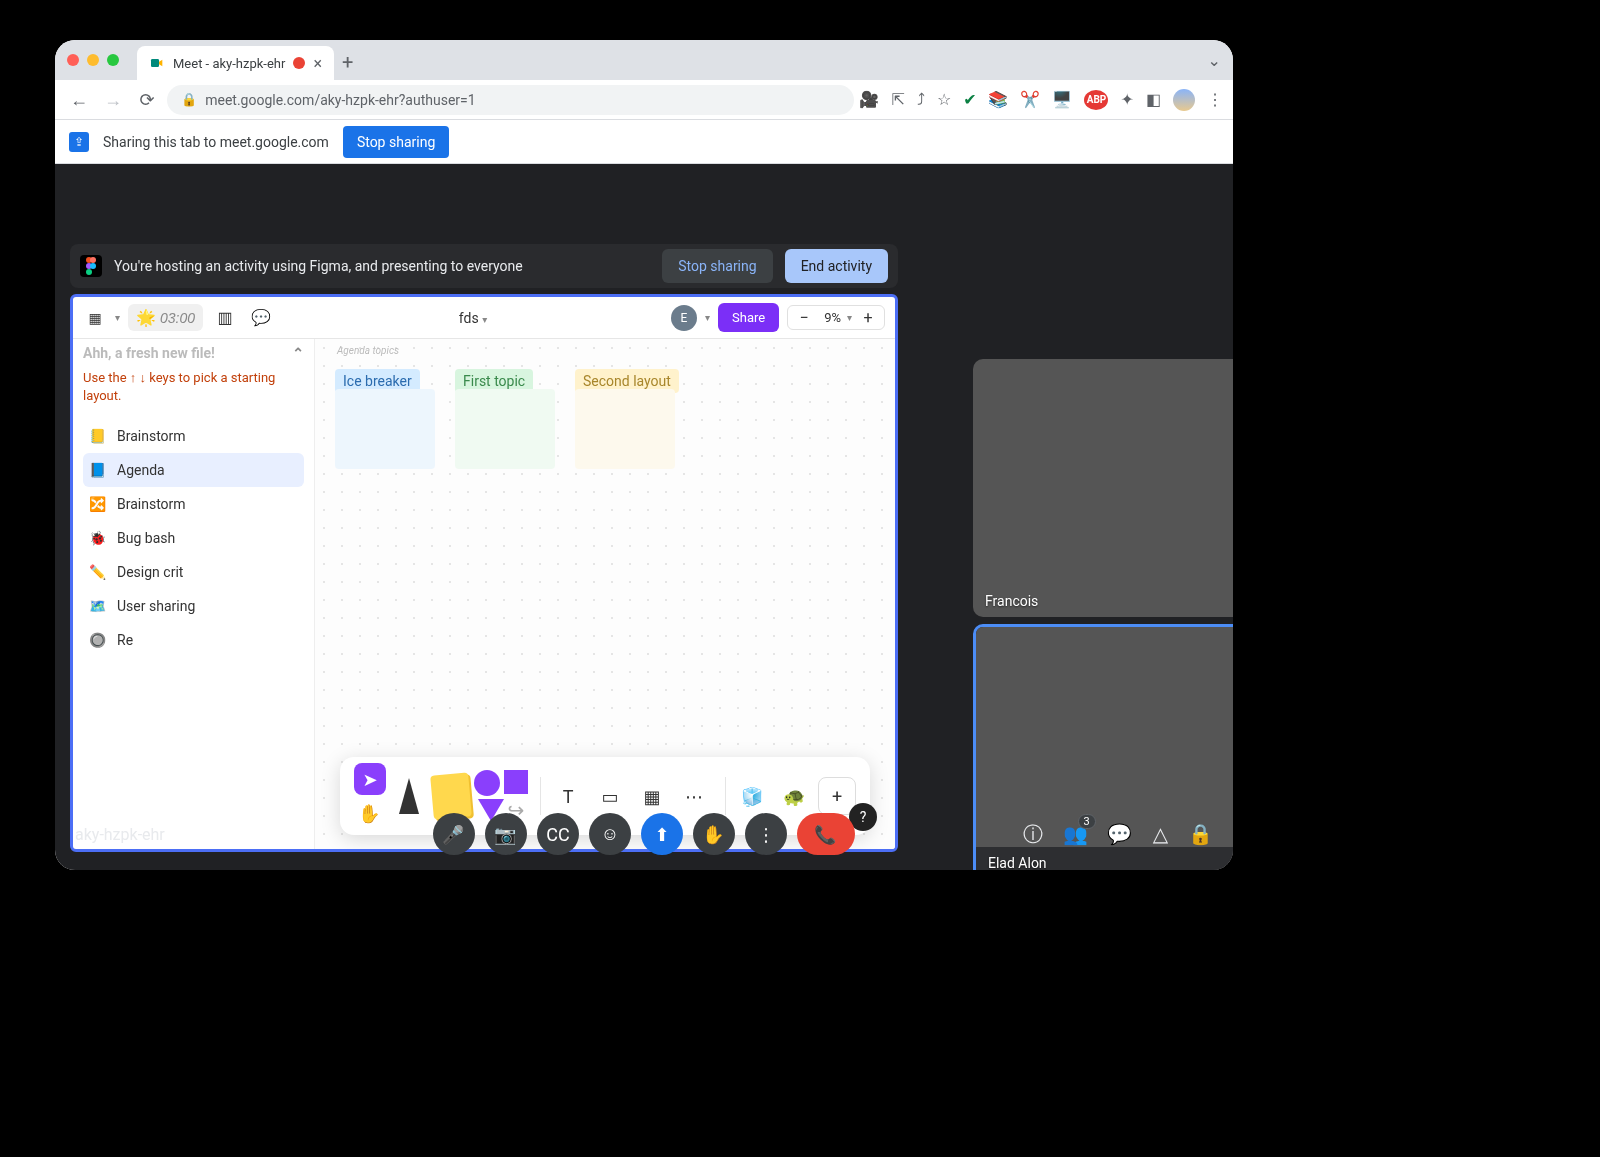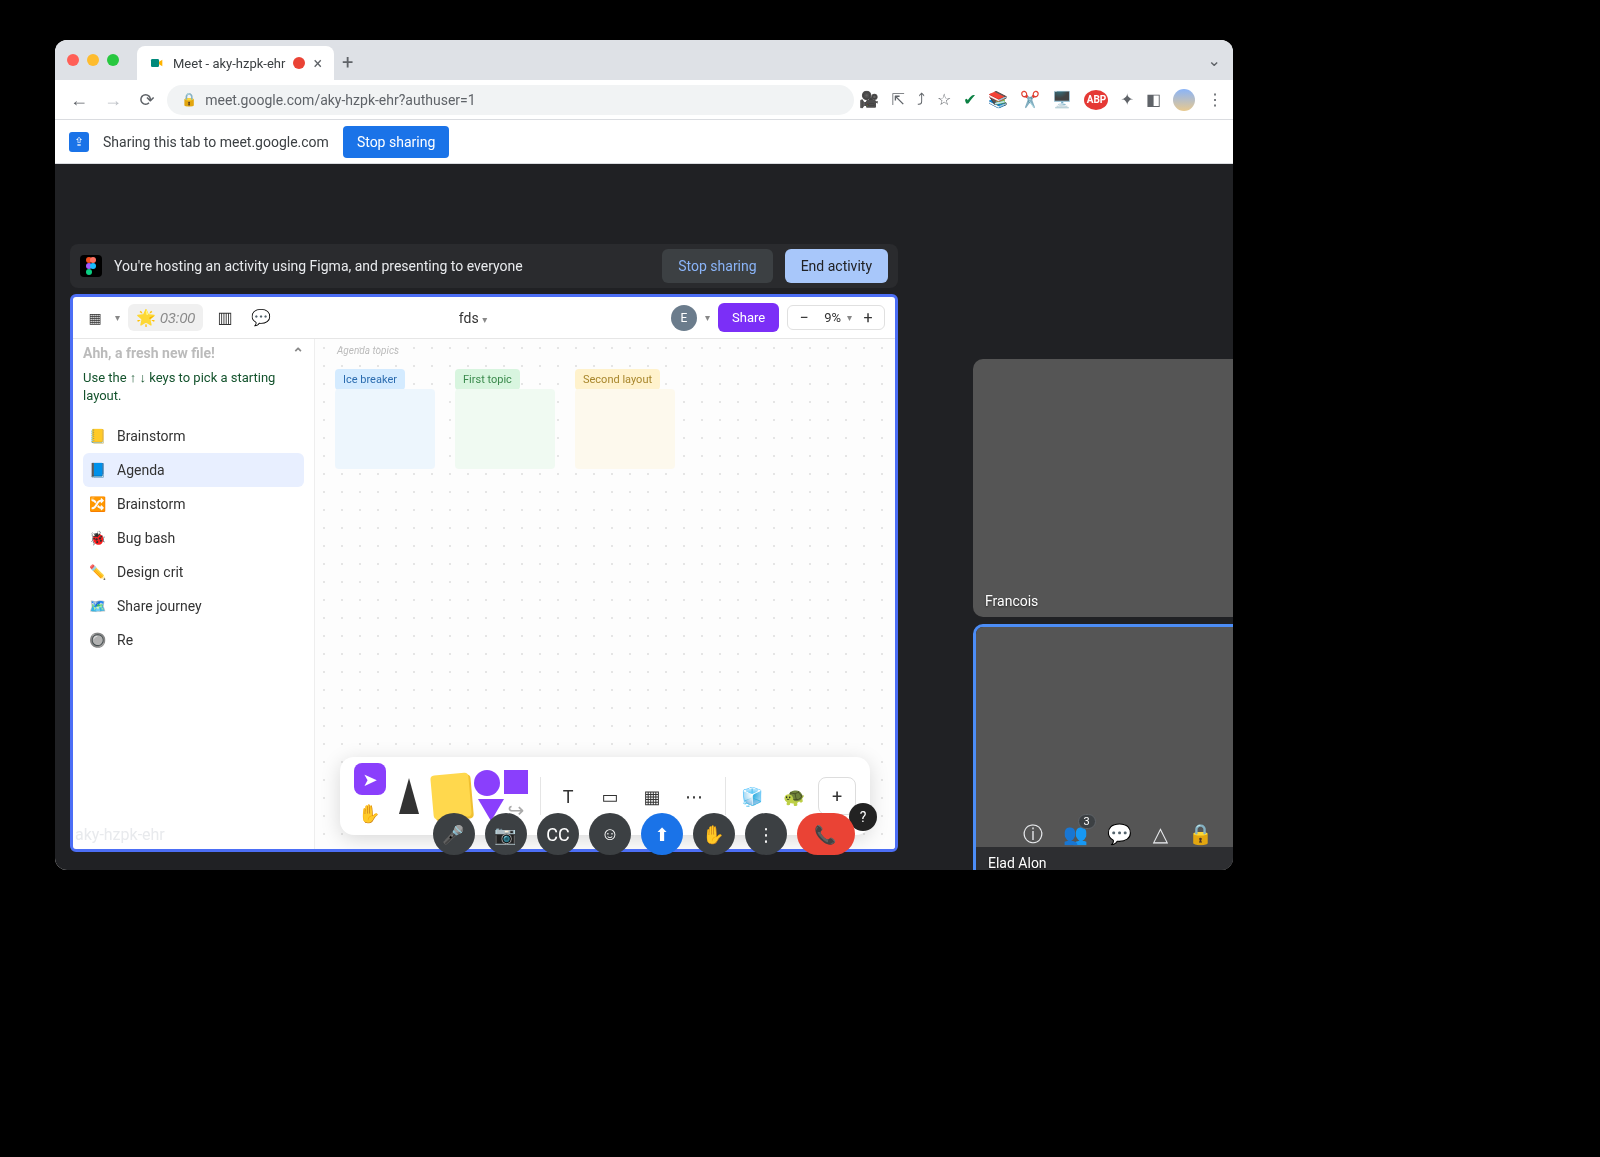--- a/index.html
+++ b/index.html
@@ -1,19 +1,19 @@
 <!DOCTYPE html>
 <html><head>
 <meta charset="utf-8">
 <style>
   * { box-sizing: border-box; margin: 0; padding: 0; font-family: -apple-system, BlinkMacSystemFont, "Segoe UI", Roboto, sans-serif; }
   body { background: #000; width: 1600px; height: 1157px; position: relative; overflow: hidden; }
   .browser {
     position: absolute; top: 40px; left: 55px; width: 1178px; height: 830px;
-    background: #fff; border-radius: 12px; overflow: hidden; box-shadow: 0 10px 40px rgba(0,0,0,.5);
+    background: #fff; border-radius: 20px; overflow: hidden; box-shadow: 0 10px 40px rgba(0,0,0,.5);
   }
   
   .titlebar { height: 40px; background: #dee1e6; display: flex; align-items: center; padding: 0 12px; }
   .traffic { display:flex; gap:8px; margin-right:18px; }
   .dot { width:12px;height:12px;border-radius:50%; }
   .dot.red{background:#ff5f57}.dot.yel{background:#febc2e}.dot.grn{background:#28c840}
   .tab { background:#fff; border-radius:8px 8px 0 0; height:34px; display:flex; align-items:center; padding:0 12px; gap:8px; font-size:13px; color:#3c4043; margin-top:6px; min-width:190px; }
   .tab .favicon{width:16px;height:16px;}
   .tab .rec{width:12px;height:12px;background:#ea4335;border-radius:50%;}
   .tab .x{color:#5f6368;font-size:16px;}
@@ -52,27 +52,27 @@
   .avE{width:26px;height:26px;border-radius:50%;background:#6b7c8c;color:#fff;display:flex;align-items:center;justify-content:center;font-size:12px;}
   .sharebtn{background:#7b2ff7;color:#fff;border:none;border-radius:6px;padding:7px 14px;font-size:13px;cursor:pointer;}
   .zoombox{display:flex;align-items:center;gap:2px;border:1px solid #e0e0e0;border-radius:6px;padding:2px;}
   .zoombox .zbtn{width:28px;text-align:center;color:#333;font-size:16px;}
   .zoombox .zval{font-size:13px;color:#333;padding:0 4px;}
   
   .figbody{display:flex;height:calc(100% - 42px);}
   .figleft{width:242px;border-right:1px solid #eee;padding:6px 10px;}
   .welcome{color:#bbb;font-size:14px;font-weight:700;position:relative;}
   .welcome .caret{position:absolute;right:0;color:#888;}
-  .hint{color:#14532d;font-size:13px;margin:8px 0 14px;line-height:1.4;}
+  .hint{color:#c2410c;font-size:13px;margin:8px 0 14px;line-height:1.4;}
   .layout-item{display:flex;align-items:center;gap:10px;padding:8px 6px;border-radius:6px;font-size:14px;color:#333;cursor:pointer;}
   .layout-item.sel{background:#e8efff;}
   .licon{width:18px;height:18px;display:flex;align-items:center;justify-content:center;font-size:14px;}
   
   .canvas{flex:1;background:#fdfdfd;background-image:radial-gradient(#e5e5e5 1px, transparent 1px);background-size:18px 18px;position:relative;}
-  .colcap{position:absolute;top:30px;font-size:11px;border-radius:4px;padding:4px 8px;}
+  .colcap{position:absolute;top:30px;font-size:14px;border-radius:4px;padding:4px 8px;}
   .c1{left:20px;background:#d4ebff;color:#2b6caf;}
   .c2{left:140px;background:#d8f5df;color:#3a8a4c;}
   .c3{left:260px;background:#fff2cc;color:#a8862b;}
   .colbody{position:absolute;top:50px;width:100px;height:80px;border-radius:4px;}
   .cb1{left:20px;background:#edf6fd;}
   .cb2{left:140px;background:#f0faf2;}
   .cb3{left:260px;background:#fdf9ed;}
   .agendatxt{position:absolute;top:6px;left:22px;font-size:10px;color:#bbb;font-style:italic;}
   
   .figtools{position:absolute;bottom:14px;left:50%;transform:translateX(-50%);background:#fff;border-radius:14px;box-shadow:0 4px 20px rgba(0,0,0,.15);display:flex;align-items:center;padding:6px;gap:4px;}
@@ -230,21 +230,21 @@
           <div class="layout-item">
             <span class="licon">🐞</span>
             <span>Bug bash</span>
           </div>
           <div class="layout-item">
             <span class="licon">✏️</span>
             <span>Design crit</span>
           </div>
           <div class="layout-item">
             <span class="licon">🗺️</span>
-            <span>Share journey</span>
+            <span>User sharing</span>
           </div>
           <div class="layout-item">
             <span class="licon">🔘</span>
             <span>Re</span>
           </div>
         </div>
 
         <div class="canvas">
           <div class="agendatxt">Agenda topics</div>
           <div class="colcap c1">Ice breaker</div>

